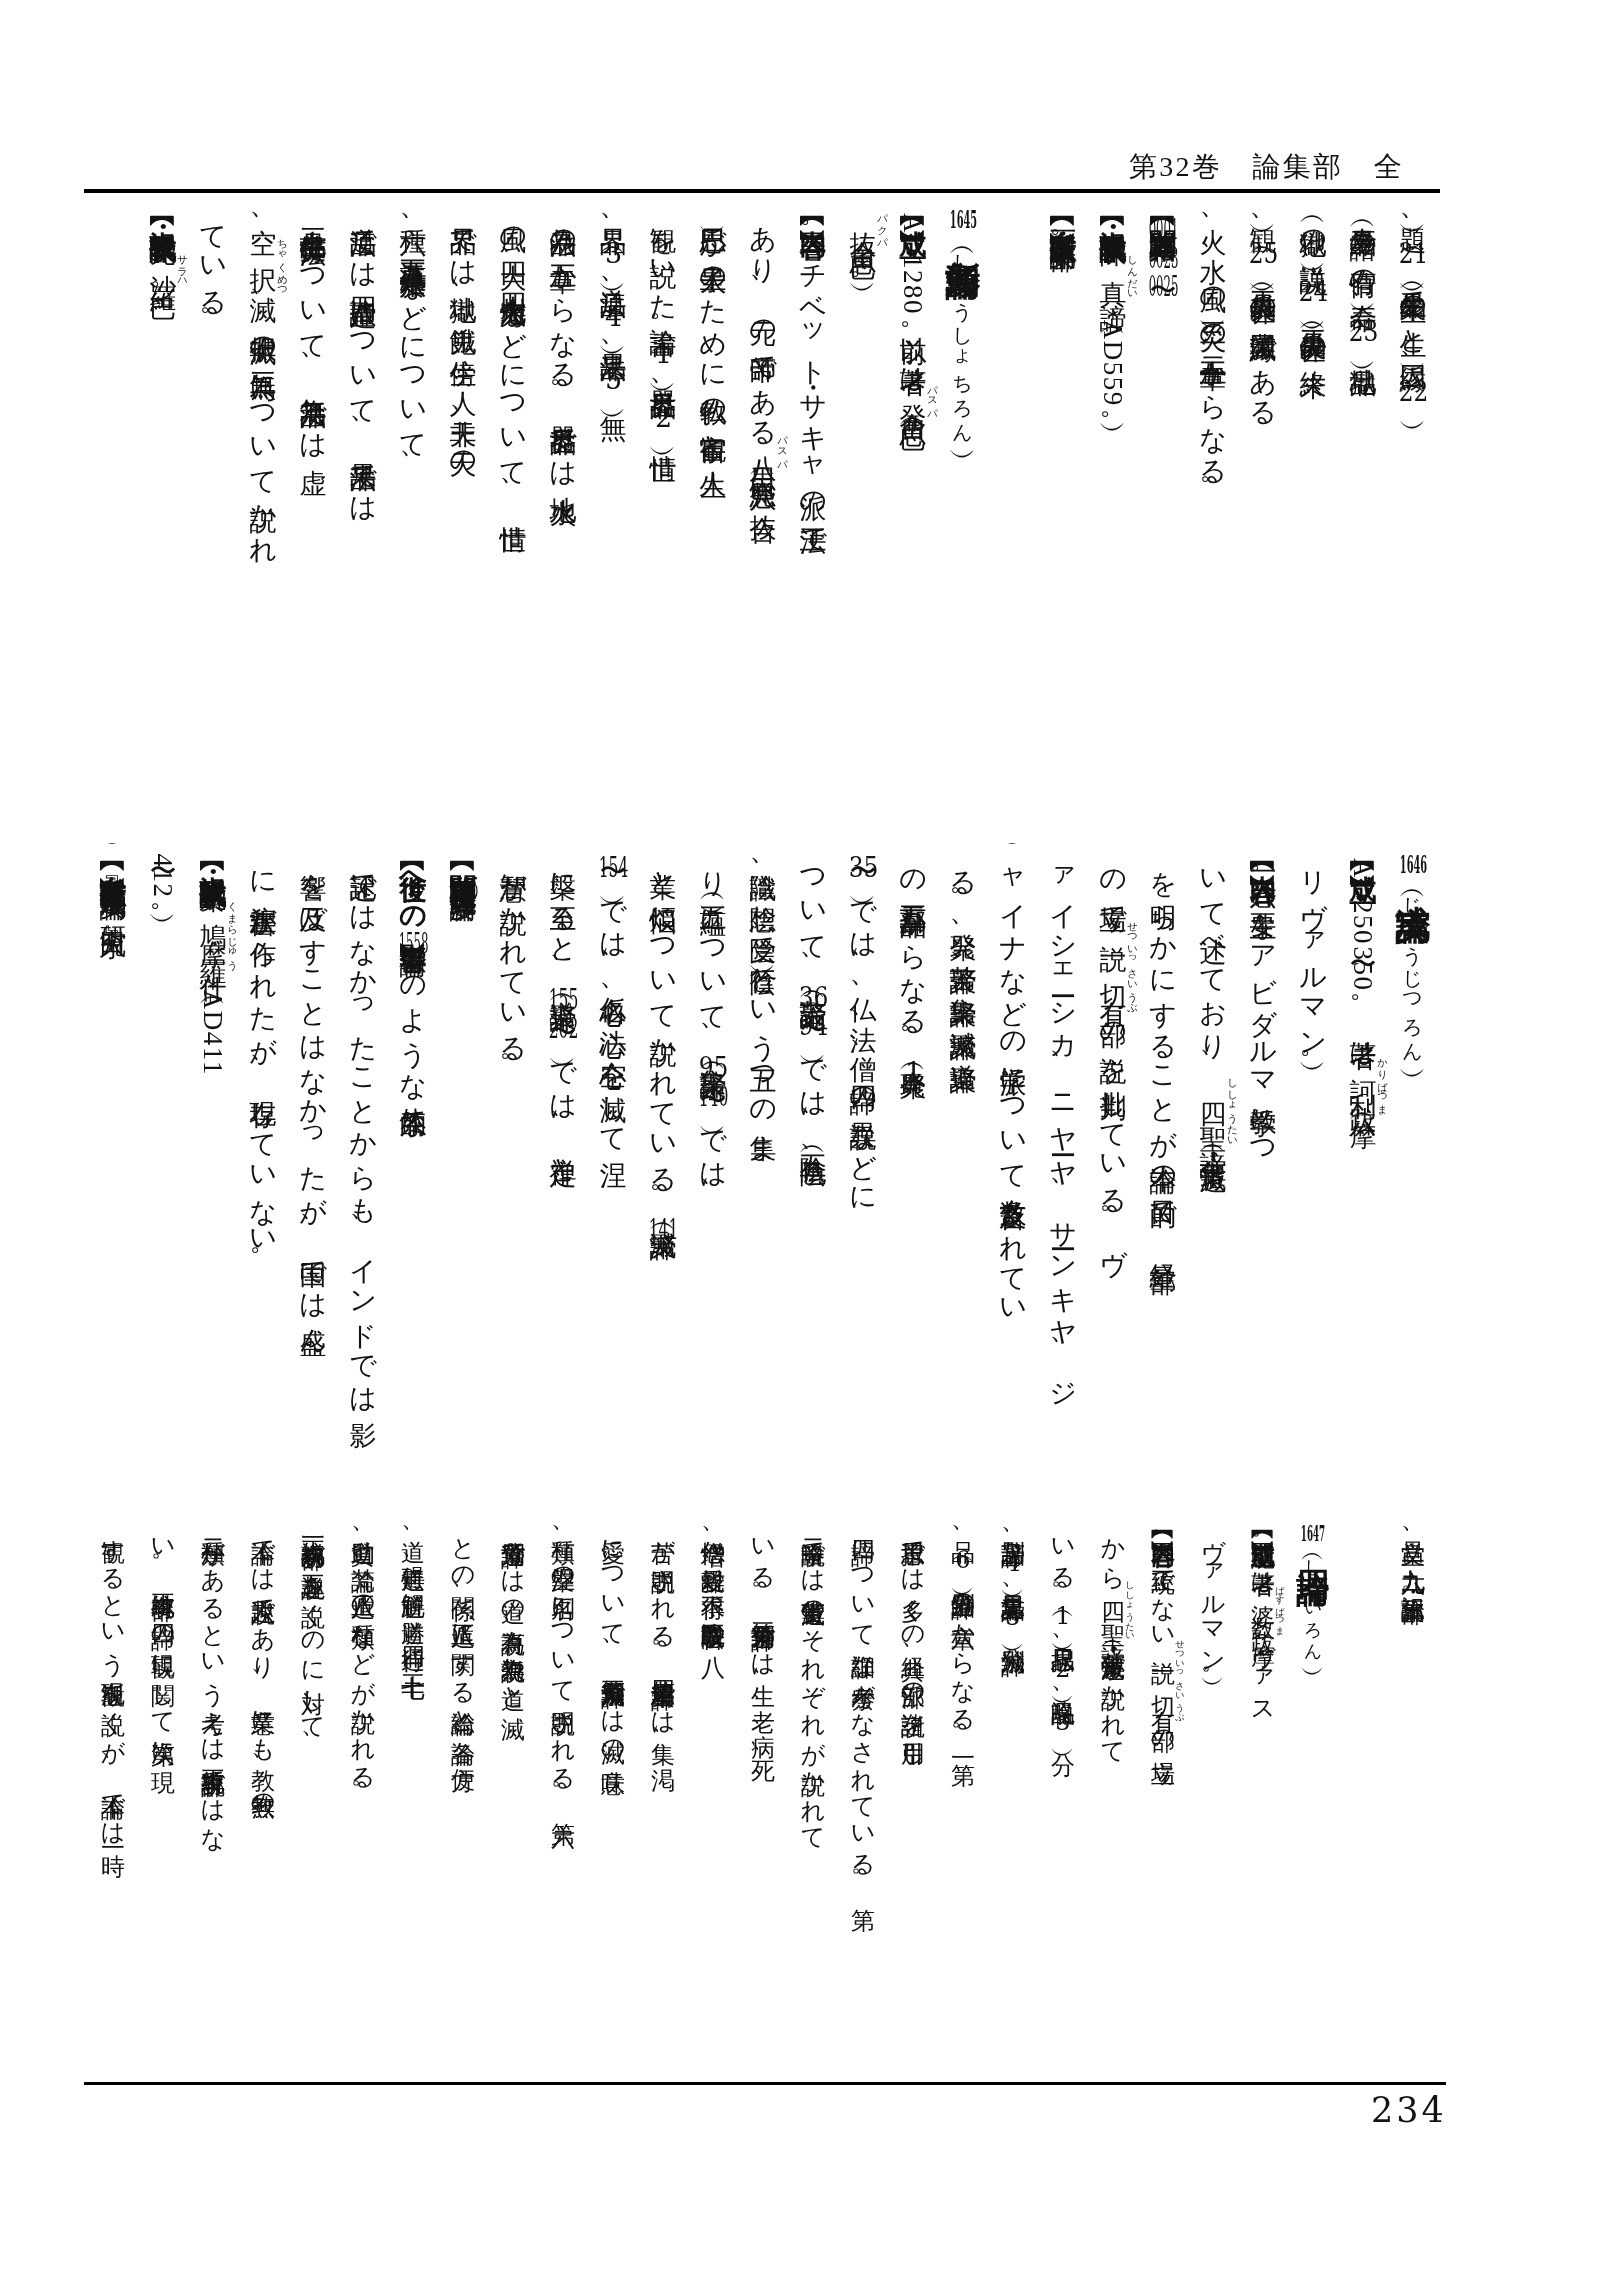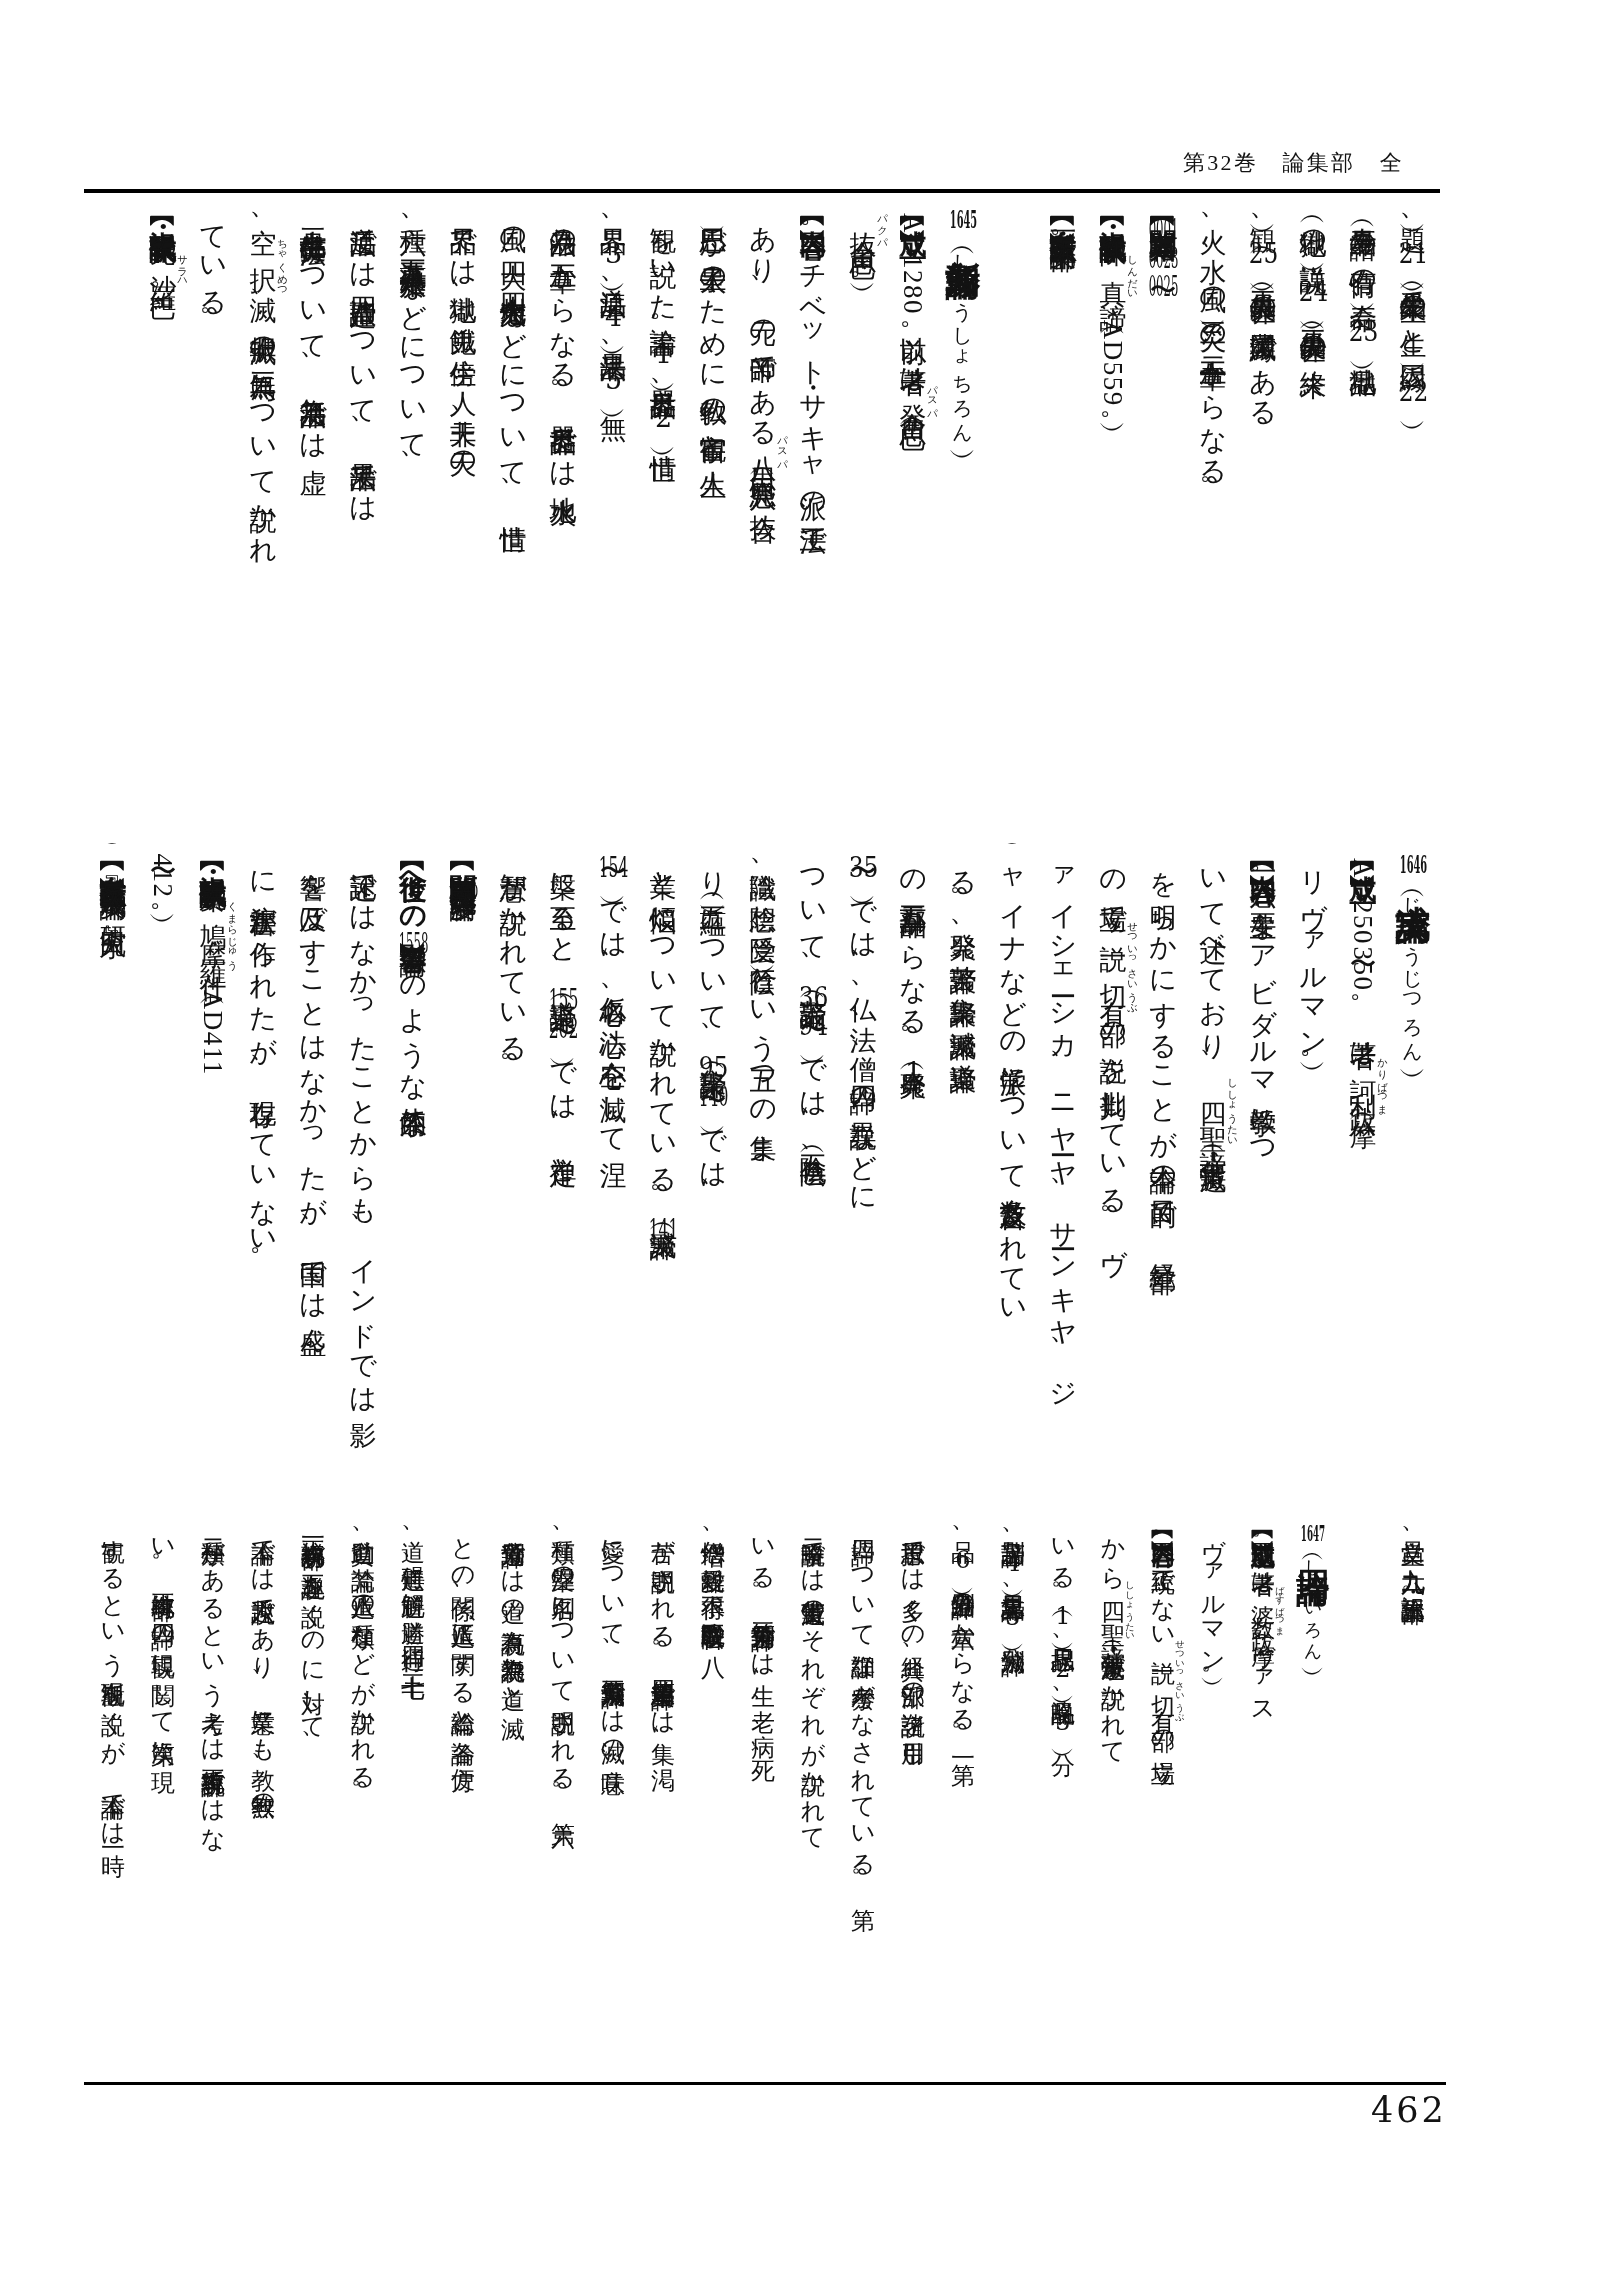--- a/index.html
+++ b/index.html
@@ -4,21 +4,21 @@
 <style>
   html,body { margin:0; padding:0; background:#888; }
   .page {
     position:relative; width:1617px; height:2284px; margin:0 auto;
     background:#ffffff; color:#131313;
     font-family:"Liberation Serif","DejaVu Serif",serif;
     overflow:hidden;
   }
   .header {
     position:absolute; top:148px; right:213px;
-    font-size:22px; letter-spacing:2.3px; white-space:nowrap;
+    font-size:28px; letter-spacing:2.3px; white-space:nowrap;
   }
   .rule { position:absolute; background:#000; }
   .rule-top    { left:84px; width:1356px; top:189px;  height:3.8px; }
   .rule-bottom { left:84px; width:1362px; top:2082px; height:3px; }
   .band {
     position:absolute; left:84px; width:1354px;
     writing-mode:vertical-rl; text-orientation:mixed;
     overflow:hidden;
   }
   #band-0 { top:207px;  height:637px; }
@@ -131,15 +131,15 @@
       <div class="col">道、無碍道、解脱道、勝道、四通行、三十七</div>
       <div class="col">助道貧、梵論、八正道の種類などが説かれる。</div>
       <div class="col">正統説一切有部が五趣説を説くのに対して、</div>
       <div class="col">本論では六趣説であり、意業にも教、無教の</div>
       <div class="col">二種類があるという考えは正統有部説ではな</div>
       <div class="col">い。正統有部は四諦の現観に関して次第に現</div>
       <div class="col">観するという漸現観を説くが、本論では一時</div>
     </div>
 
   <div class="rule rule-bottom"></div>
-  <div class="page-number">462</div>
+  <div class="page-number">234</div>
 </div>
 
 
 </body></html>

